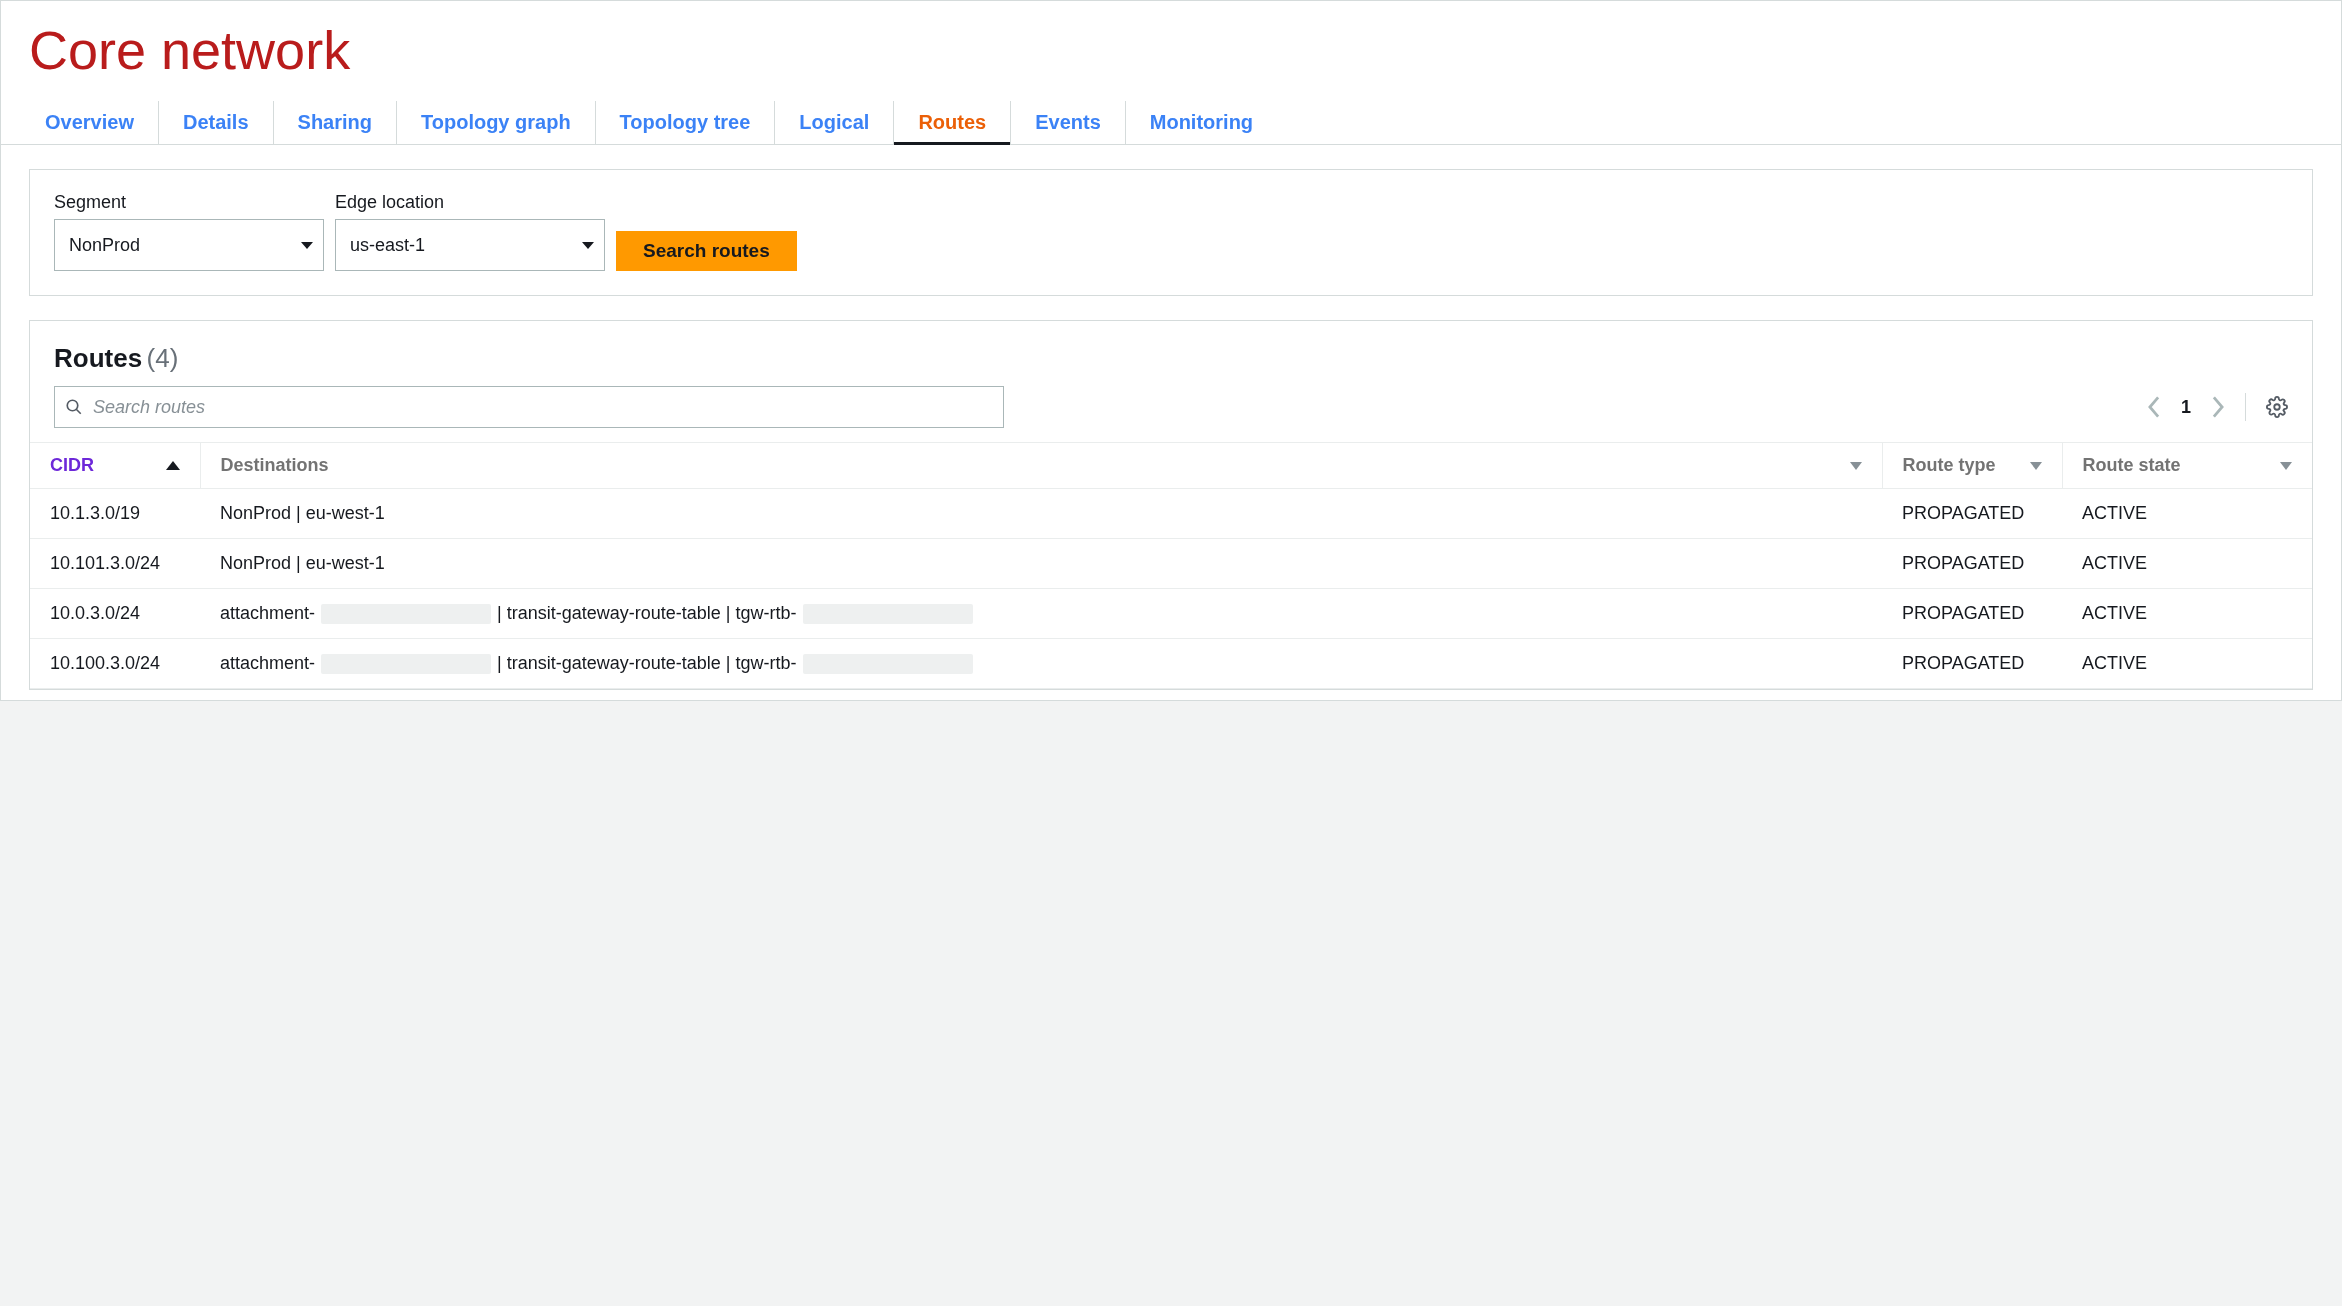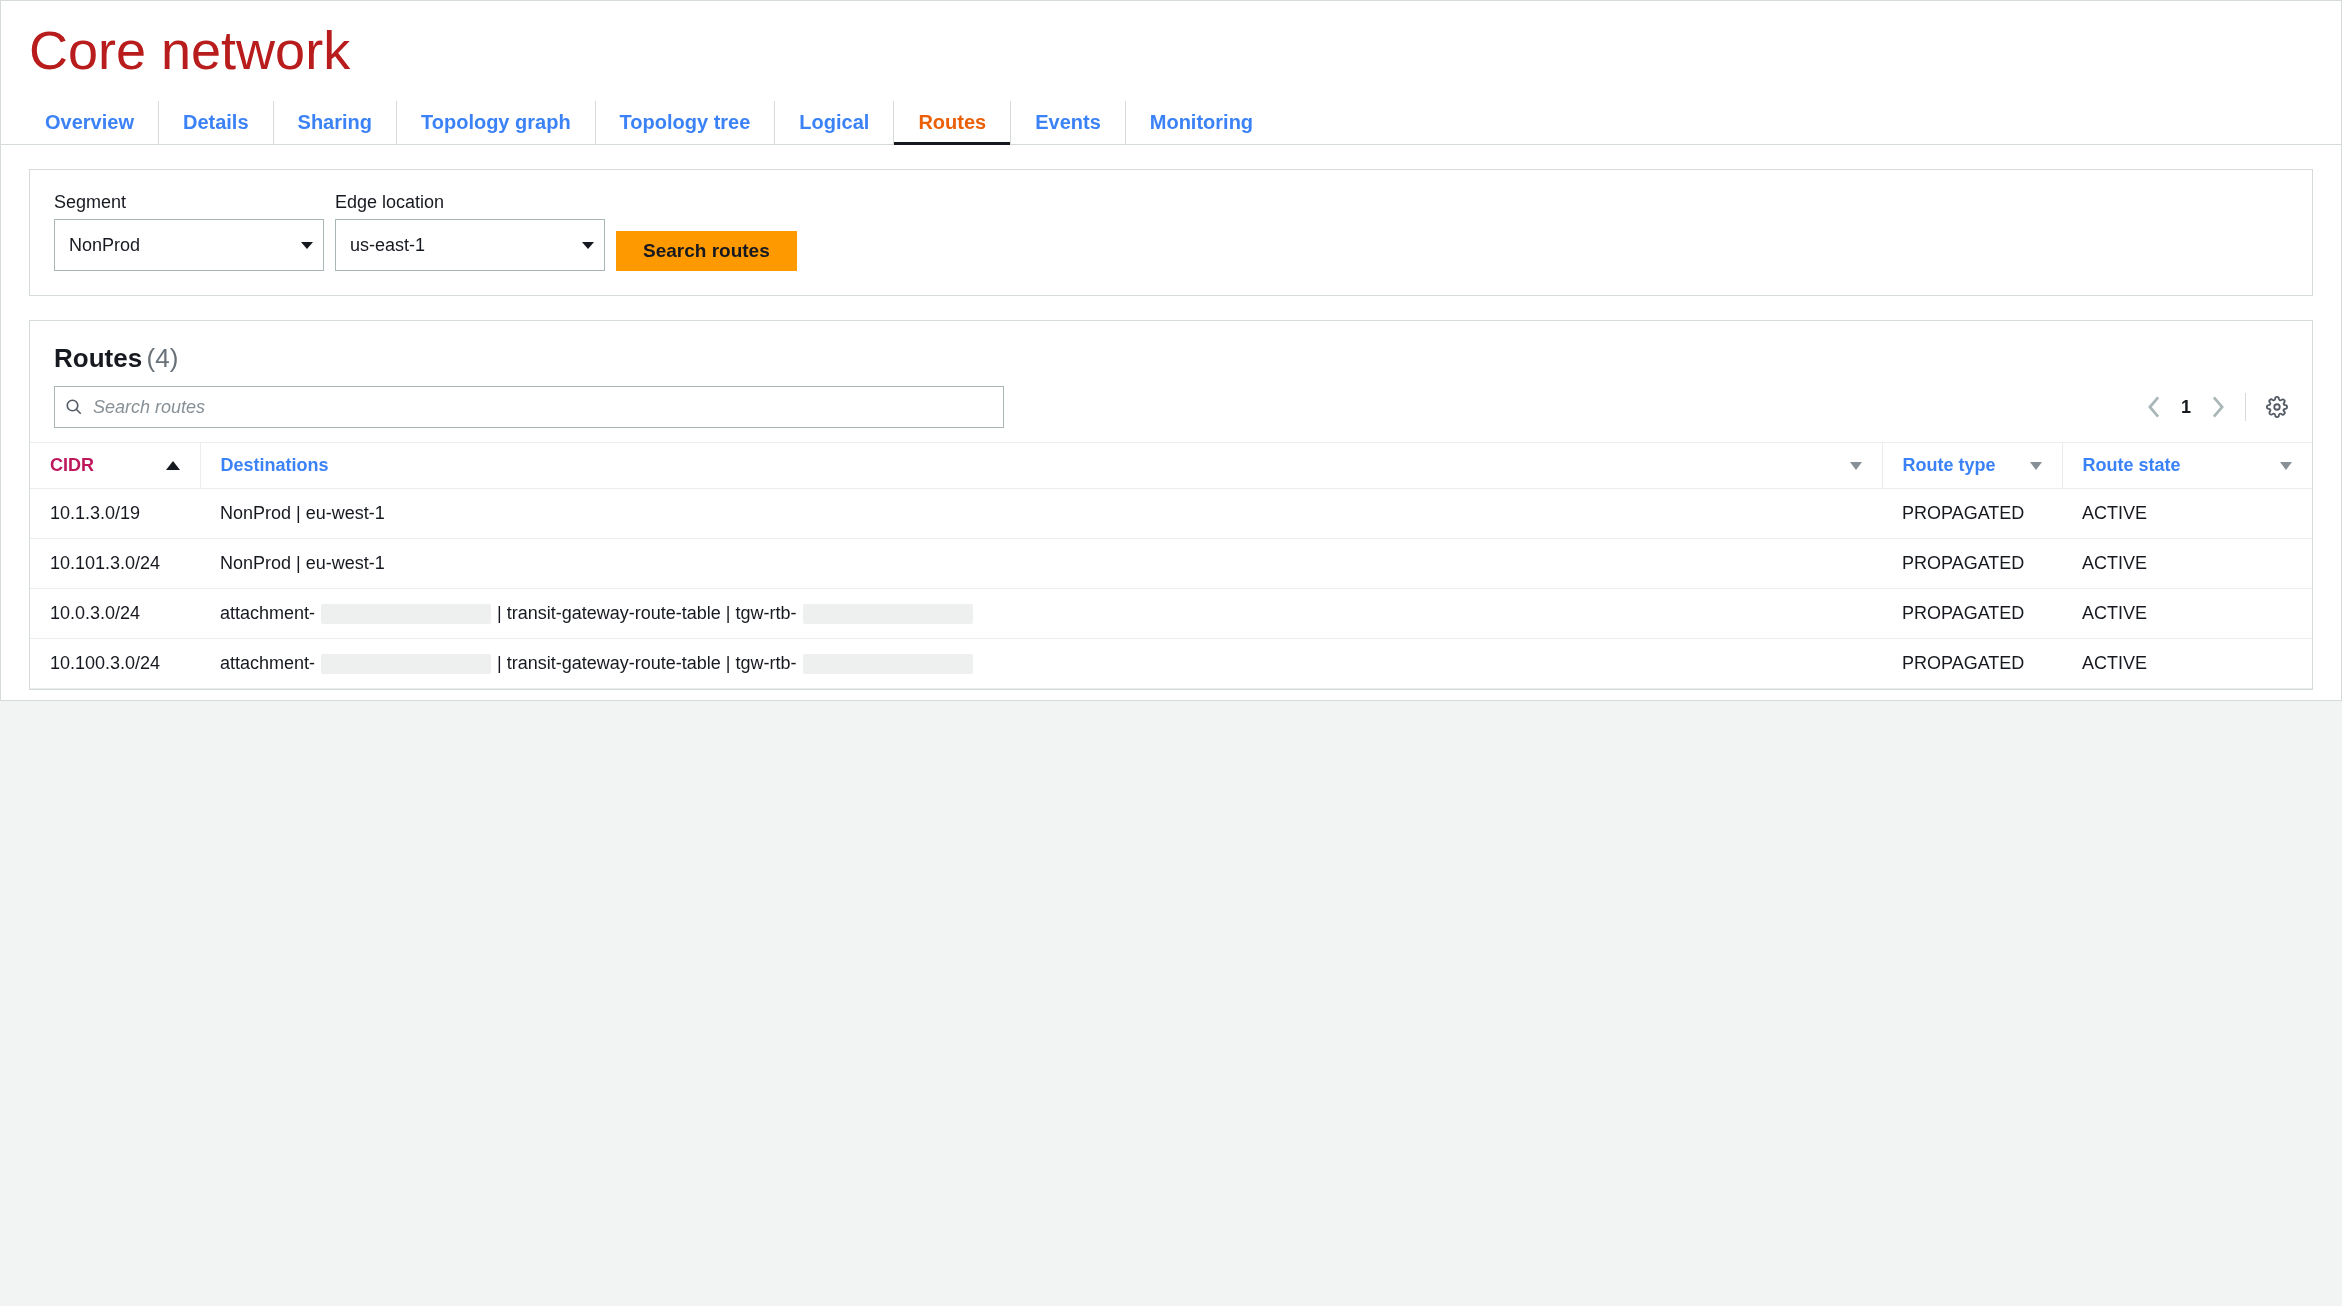--- a/index.html
+++ b/index.html
@@ -165,27 +165,27 @@
   .gear { cursor: pointer; display:flex; }
   
   table.routes {
     width: 100%;
     border-collapse: collapse;
   }
   table.routes th {
     text-align: left;
     font-size: 18px;
     font-weight: 700;
-    color: #3b82f6;
+    color: #737373;
     padding: 12px 20px;
     border-top: 1px solid #eaeded;
     border-bottom: 1px solid #eaeded;
     position: relative;
   }
-  table.routes th.sorted { color: #be185d; }
+  table.routes th.sorted { color: #6d28d9; }
   table.routes th .th-row {
     display: flex; align-items: center; justify-content: space-between; gap: 10px;
   }
   table.routes th .sort-up {
     width: 0; height: 0;
     border-left: 7px solid transparent;
     border-right: 7px solid transparent;
     border-bottom: 9px solid #16191f;
   }
   table.routes th .filter-tri {

